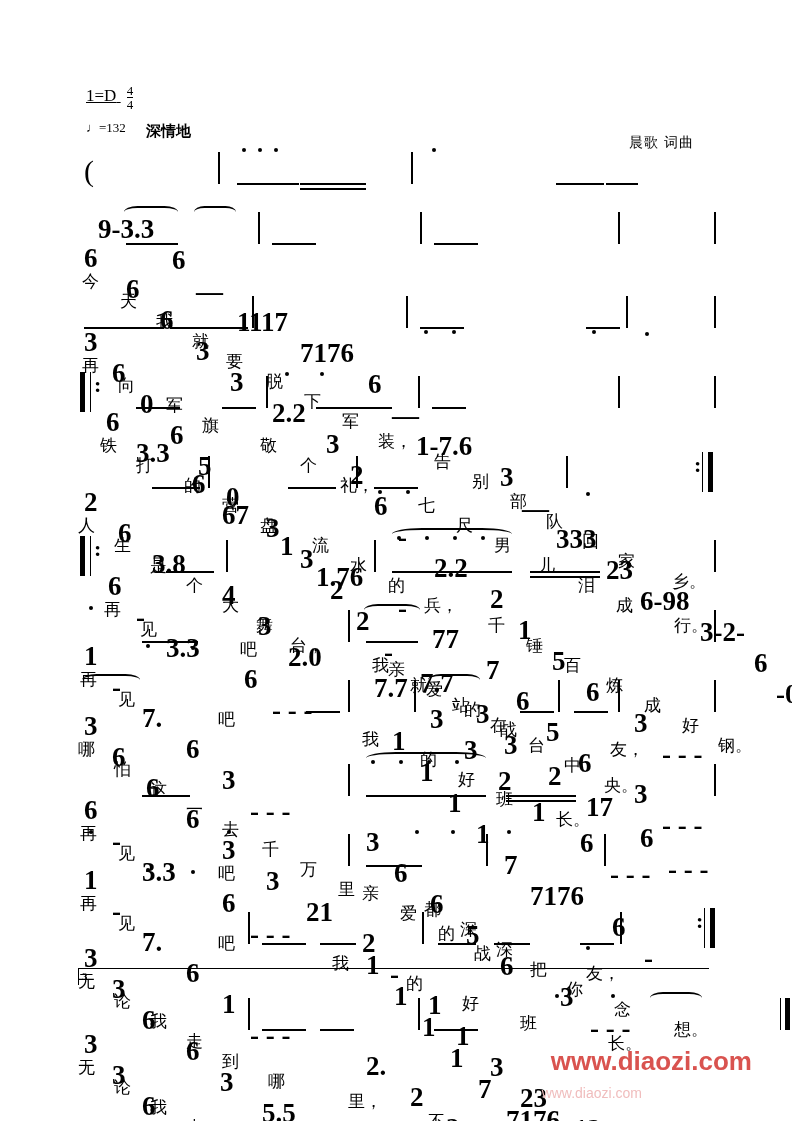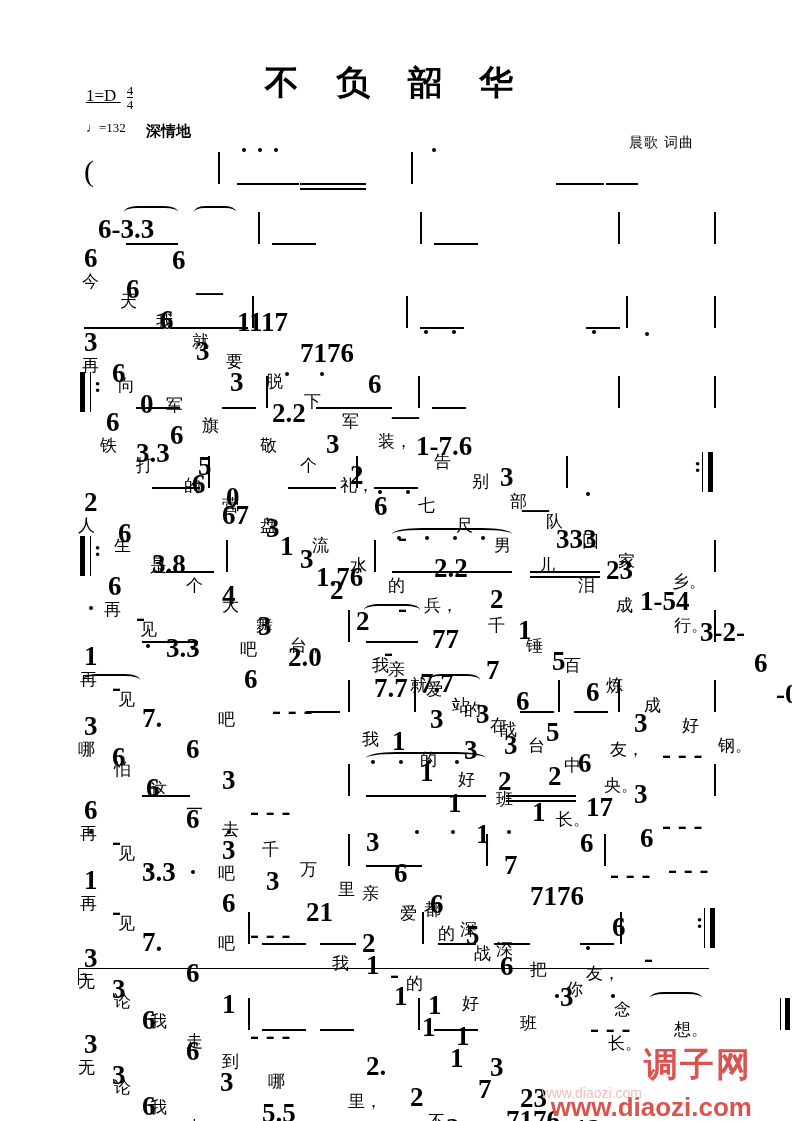--- a/index.html
+++ b/index.html
@@ -75,50 +75,49 @@
   .wm-ghost{
     position:absolute;right:150px;top:1085px;font-size:14px;color:#f0bdbd;
     font-family:"Liberation Sans",sans-serif;
   }
 </style>
 </head>
 <body>
 
 <div class="sheet">
 
-  <div class="title">不 负 韶 华</div>
 
   <div class="key">
     <span>1=D</span>
     <span class="frac">
       <span class="num">4</span>
       <span class="den" style="border-top:1px solid #000;">4</span>
     </span>
   </div>
 
   <div class="tempo">♩=132</div>
   <div class="expr">深情地</div>
   <div class="credit">晨歌 词曲</div>
 
   <div class="sys" style="top:152px;height:40px;">
     <div class="notes" style="top:0;letter-spacing:0;">
       <span style="left:84px;top:2px;font-size:30px;font-weight:normal;">(</span>
-      <span style="left:98px;">6-3.3</span>
+      <span style="left:98px;">9-3.3</span>
       <span style="left:172px;">6</span>
       <span style="left:196px;">—</span>
       <span style="left:237px;">1117</span>
       <span style="left:300px;">7176</span>
       <span style="left:368px;">6</span>
       <span style="left:392px;">—</span>
       <span style="left:416px;">1-7.6</span>
       <span style="left:500px;">3</span>
       <span style="left:522px;">—</span>
       <span style="left:556px;">333</span>
       <span style="left:606px;">23</span>
-      <span style="left:640px;">1-54</span>
+      <span style="left:640px;">6-98</span>
       <span style="left:700px;">3-2-</span>
       <span style="left:754px;">6</span>
       <span style="left:776px;">-0</span>
       
     </div>
 
     <div class="beam" style="left:237px;top:31px;width:62px;"></div>
     <div class="beam" style="left:300px;top:31px;width:66px;"></div>
     <div class="beam" style="left:300px;top:36px;width:66px;"></div>
     <div class="beam" style="left:556px;top:31px;width:48px;"></div>
@@ -628,18 +627,17 @@
       <span style="left:114px;">论</span>
       <span style="left:150px;">我</span>
       <span style="left:186px;">走</span>
       
       
       
     </div>
   </div>
 
   <div class="wm-text">
-    <div class="wm-cn">调子网</div>
     <div class="wm-url">www.diaozi.com</div>
   </div>
   <div class="wm-ghost">www.diaozi.com</div>
 
 </div>
 
 </body></html>

